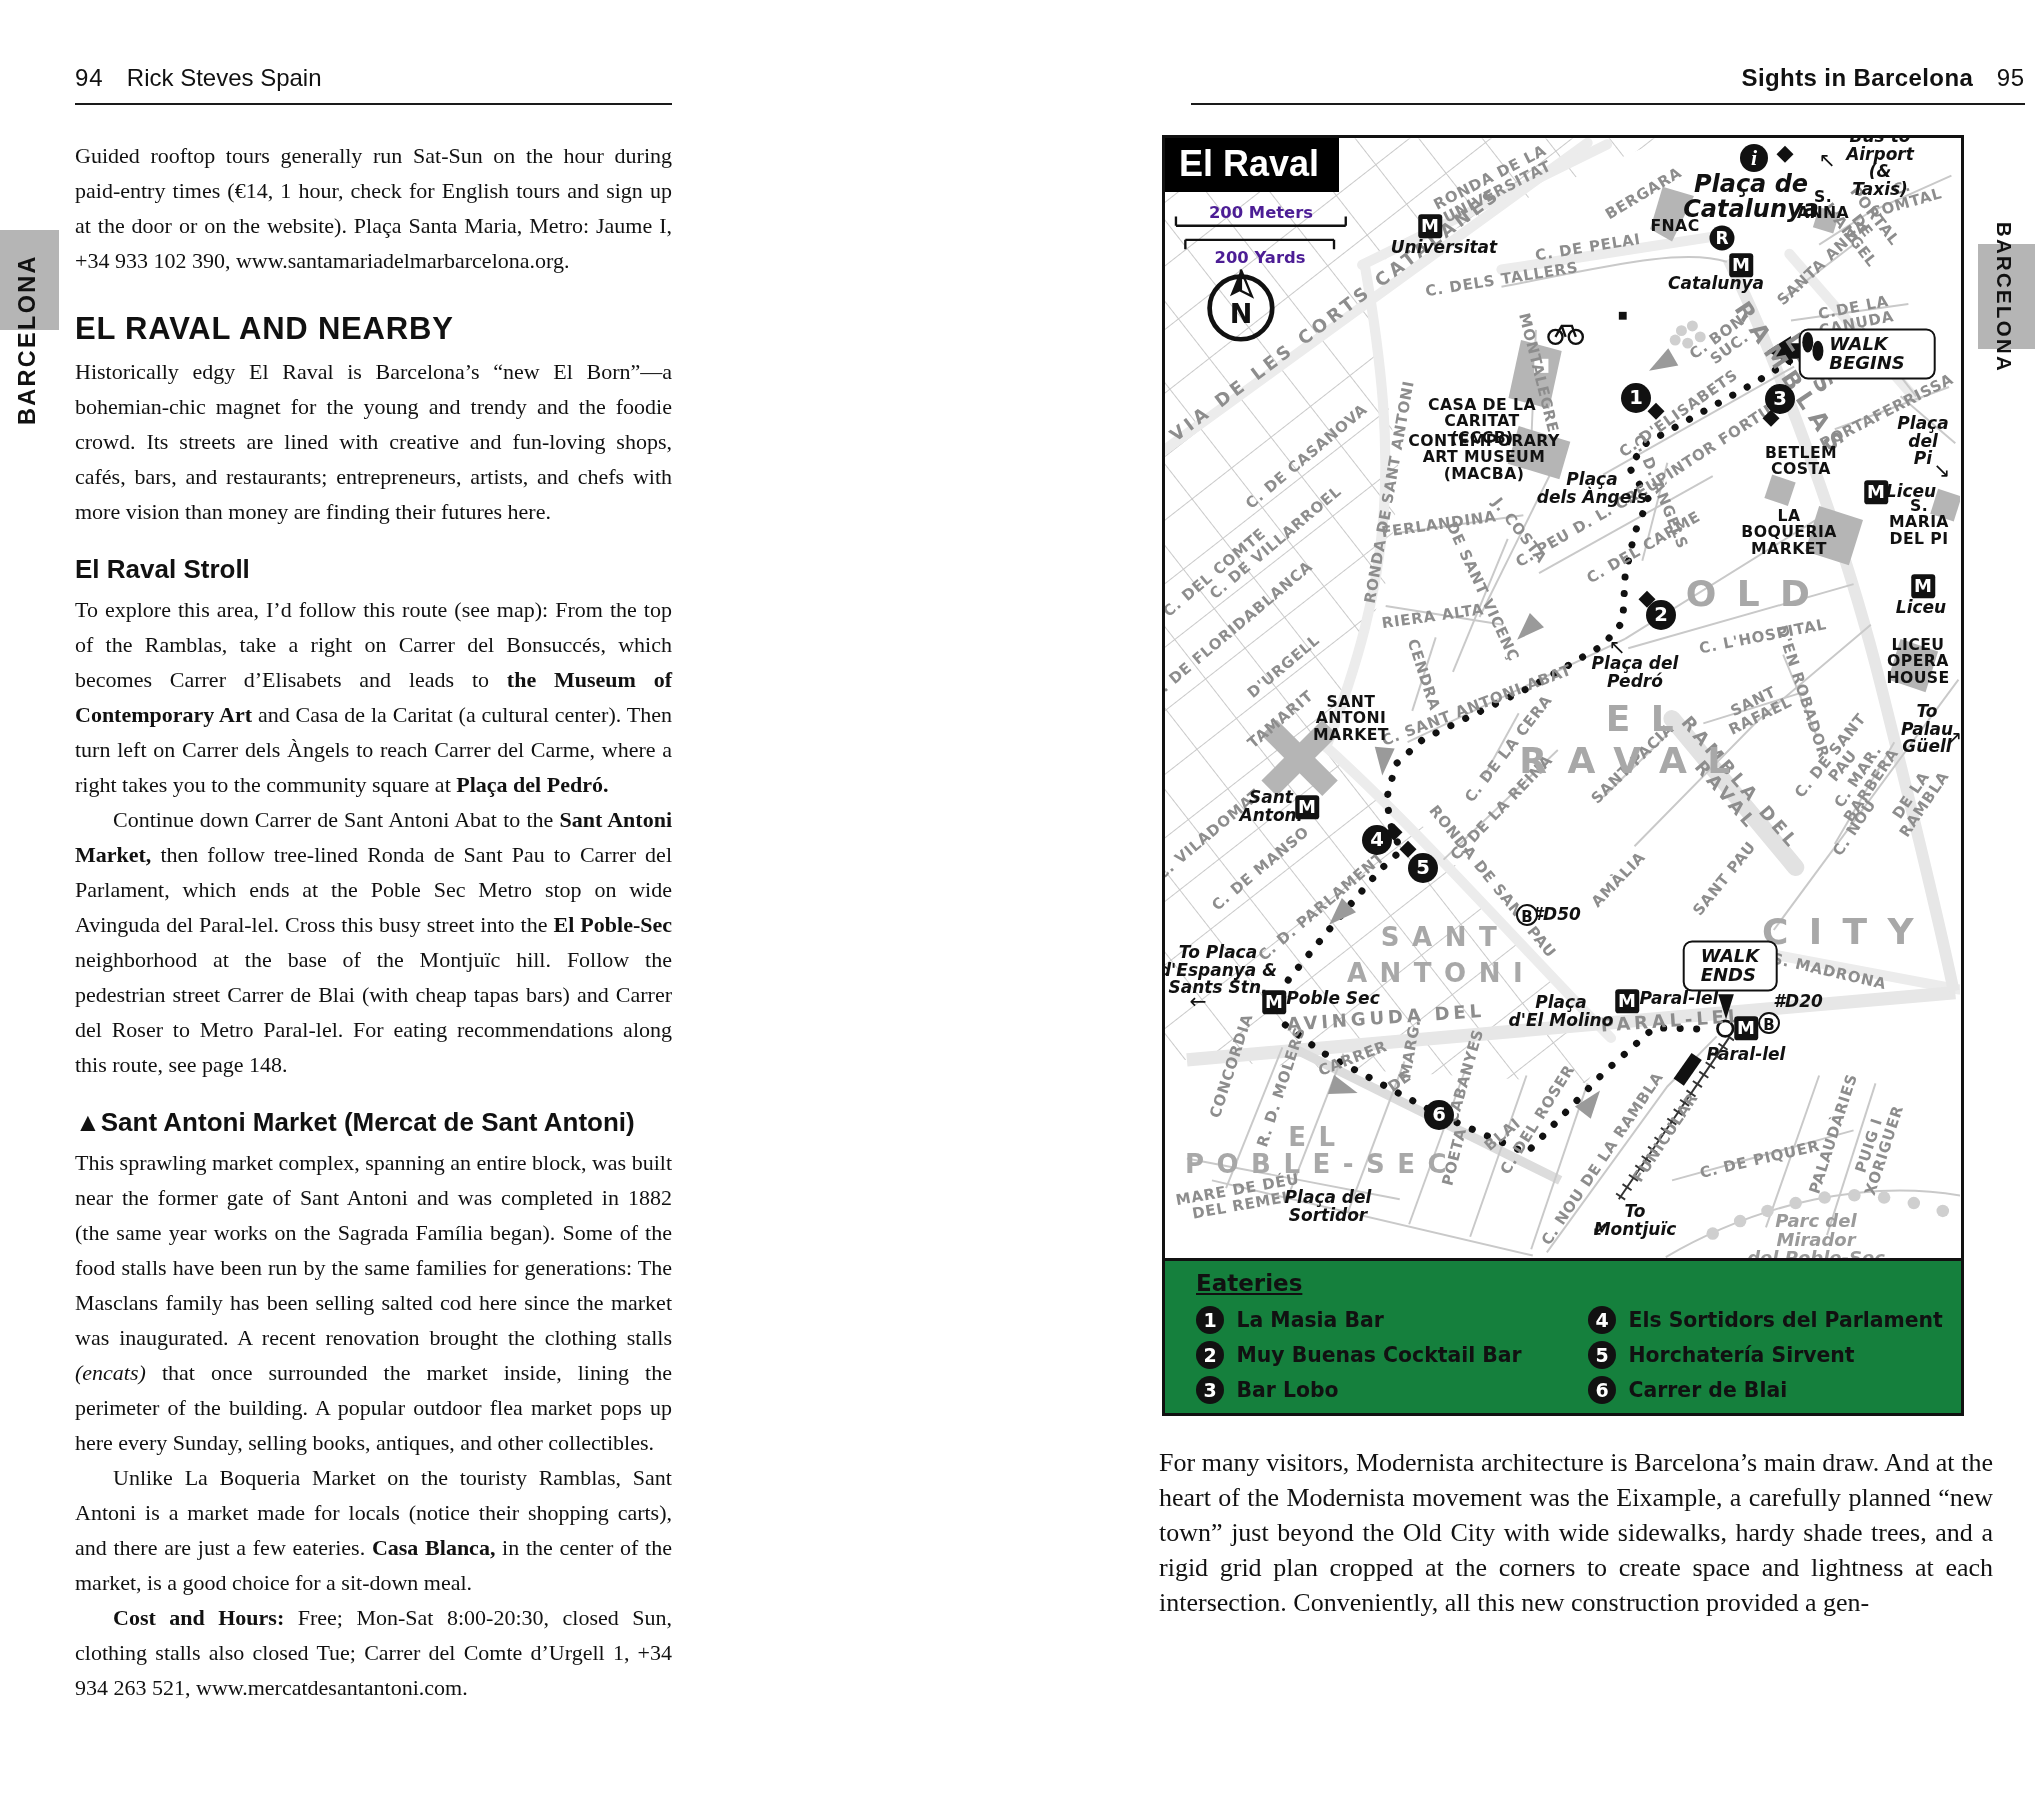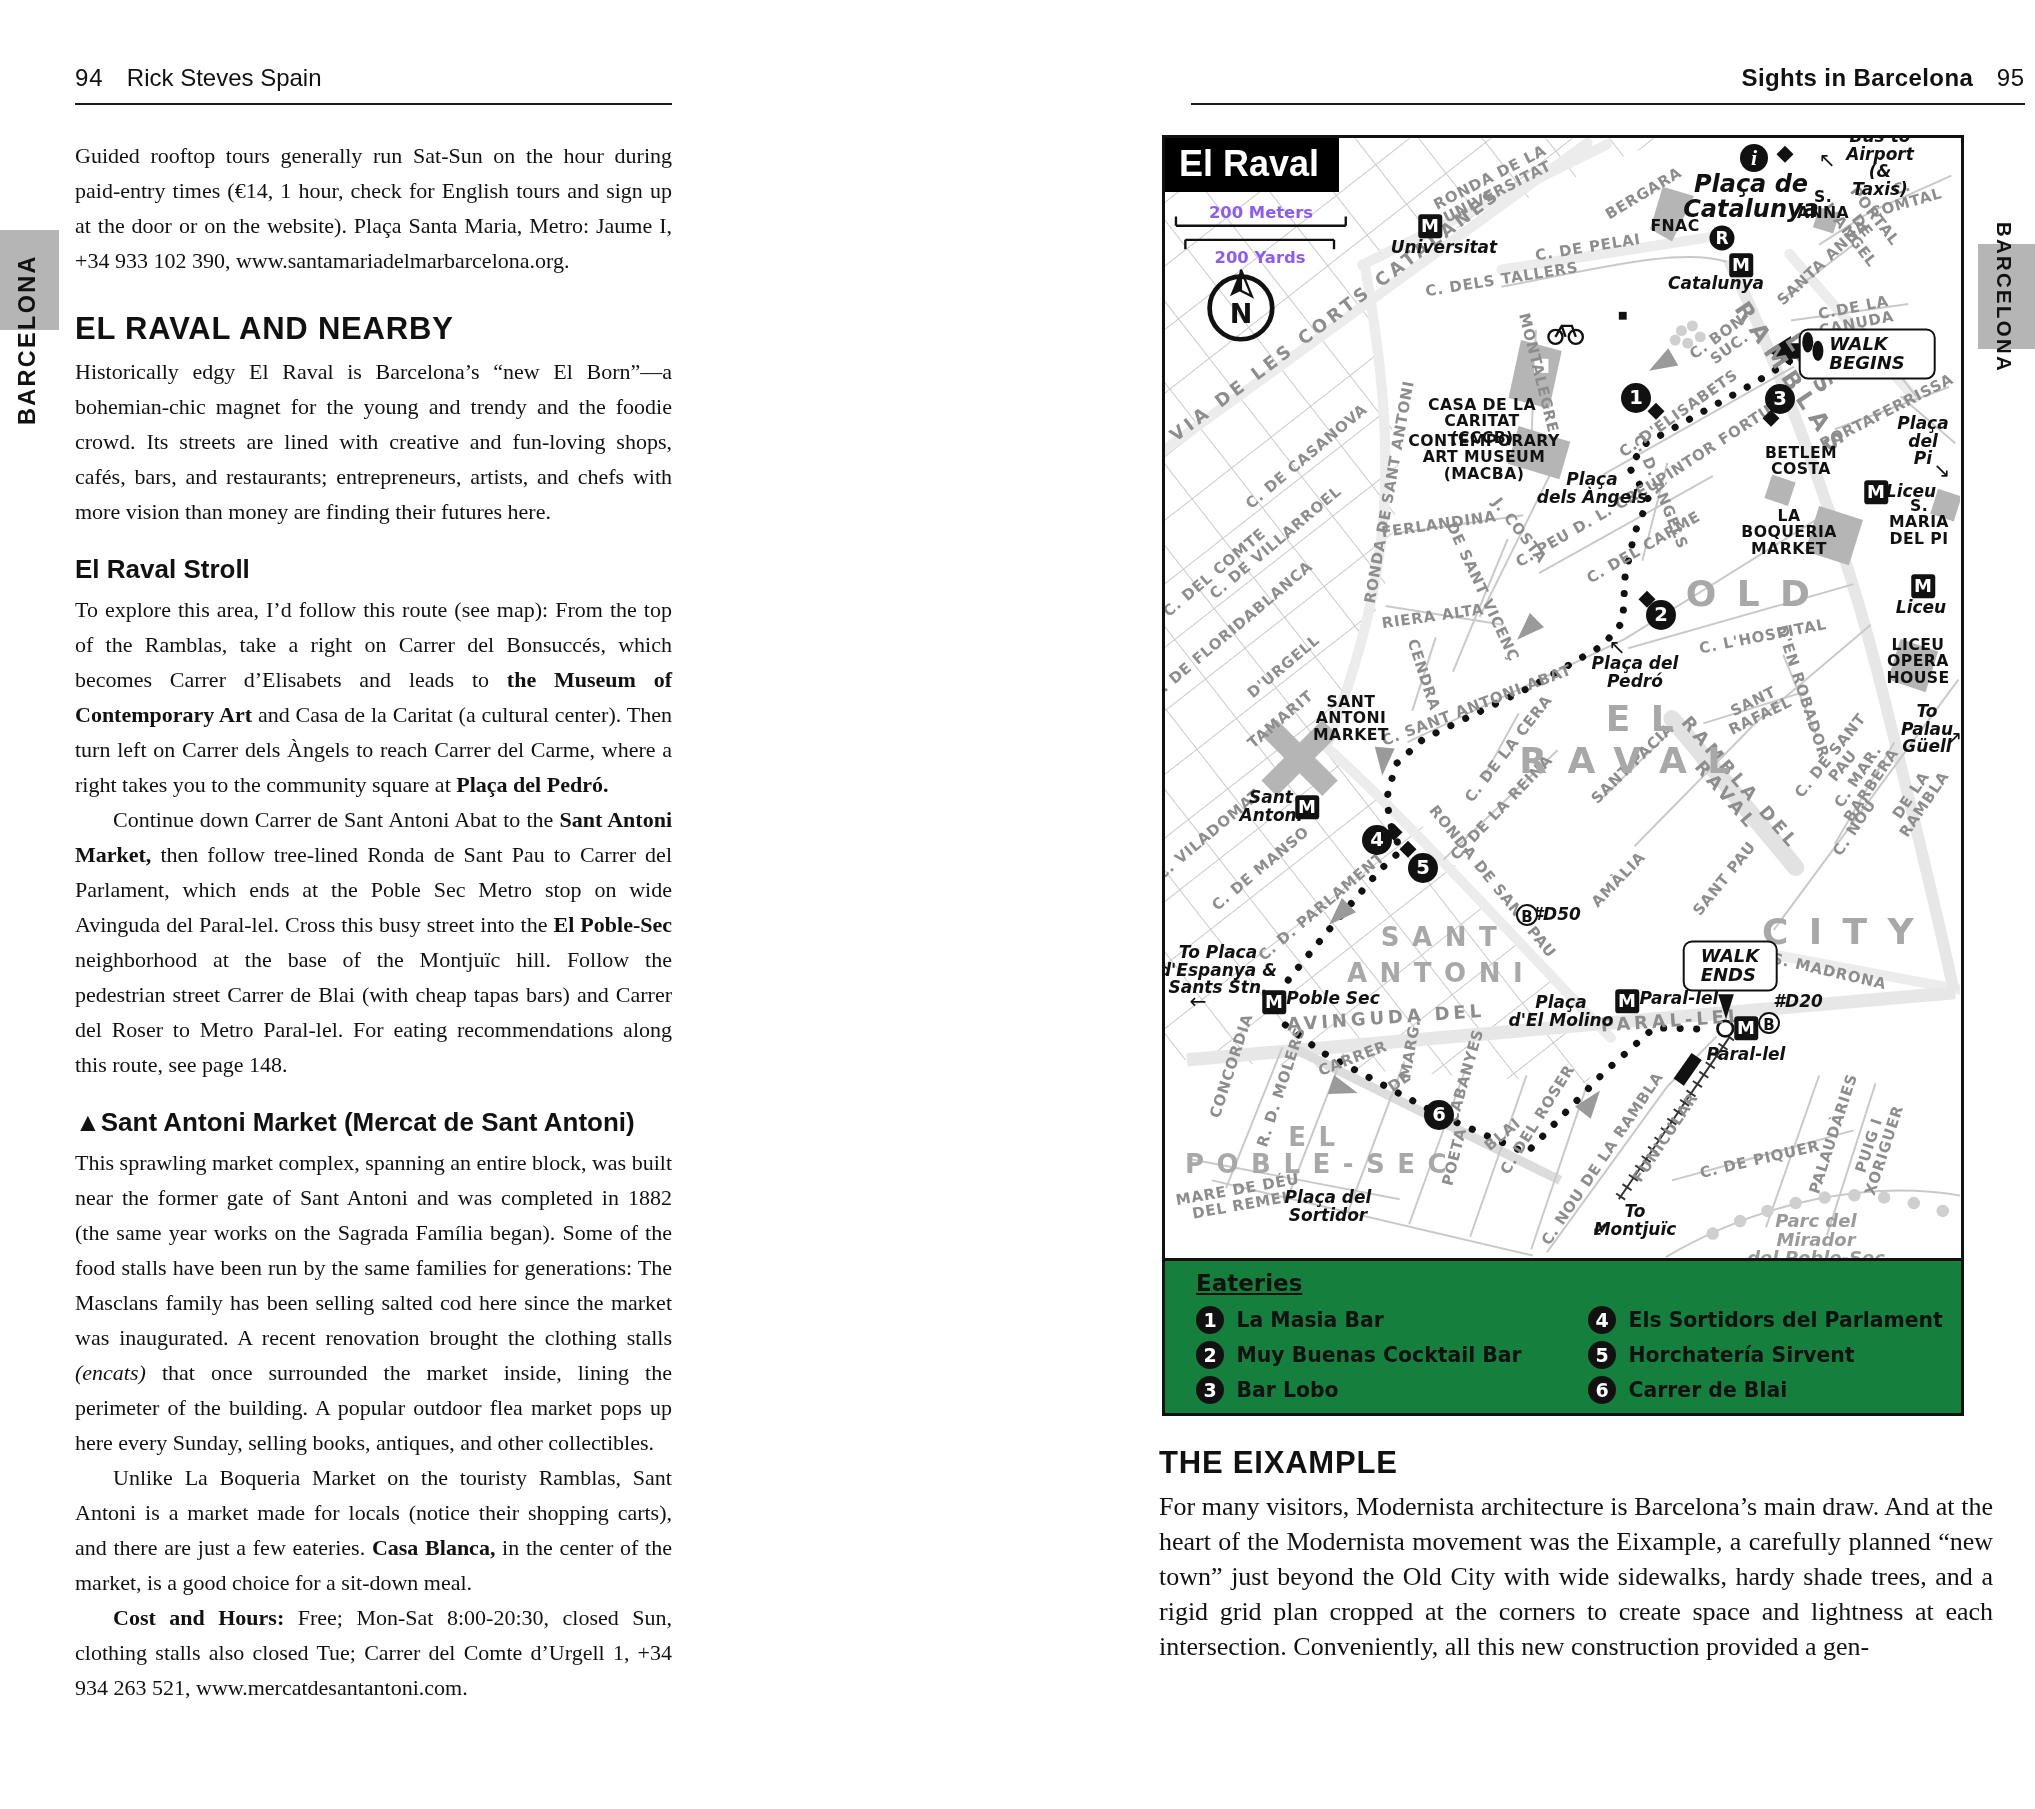--- a/index.html
+++ b/index.html
@@ -76,21 +76,21 @@
         line-height:25px;transform:translate(-50%,-50%);z-index:6;}
   .rarrow{position:absolute;width:0;height:0;border-left:28px solid #9a9a9a;
           border-top:10.2px solid transparent;border-bottom:10.2px solid transparent;
           transform-origin:30% 50%;z-index:3;}
   .callout{position:absolute;background:#fff;border:2.3px solid #111;border-radius:9.4px;
            display:flex;align-items:center;justify-content:center;gap:7.8px;
            font-family:"DejaVu Sans",sans-serif;font-weight:bold;font-style:italic;font-size:18px;
            line-height:1.05;white-space:pre-line;transform:translate(-50%,-50%);z-index:7;
            padding:4.7px 7.8px;text-align:left;}
   .scale-text{position:absolute;font-family:"DejaVu Sans",sans-serif;font-weight:bold;
-              font-size:16.4px;color:#8b5cf6;transform:translate(-50%,-50%);z-index:4;}
+              font-size:16.4px;color:#4c1d95;transform:translate(-50%,-50%);z-index:4;}
   #compassN{position:absolute;font-family:"DejaVu Sans",sans-serif;font-weight:bold;font-size:27px;
             transform:translate(-50%,-50%);z-index:5;}
 
   
   #map-legend{position:absolute;left:0;right:0;top:1120px;bottom:0;border-top:3.1px solid #111;
               background:#15803d;z-index:8;}
   #legend-title{position:absolute;left:31px;top:9.4px;font-family:"DejaVu Sans",sans-serif;
                 font-weight:bold;font-size:23px;text-decoration:underline;}
   .leg-col{position:absolute;top:45px;display:flex;flex-direction:column;gap:7px;}
   #leg-col1{left:31px;}
@@ -491,20 +491,19 @@
           </div>
           <div class="leg-item">
             <span class="mk2">6</span>
             <span>Carrer de Blai</span>
           </div>
         </div>
     </div>
   </div>
 
   <div style="position:absolute;left:1159px;top:1445px;width:834px;">
-    <div class="h1" style="margin-top:0;">THE EIXAMPLE</div>
     <div class="body-text" style="font-size:26px;">
       <p class="bp">For many visitors, Modernista architecture is Barcelona’s main draw. And at the heart of the Modernista movement was the Eixample, a carefully planned “new town” just beyond the Old City with wide sidewalks, hardy shade trees, and a rigid grid plan cropped at the corners to create space and lightness at each intersection. Conveniently, all this new construction provided a gen-</p>
     </div>
   </div>
 
 </div>
 
 
 </body></html>

